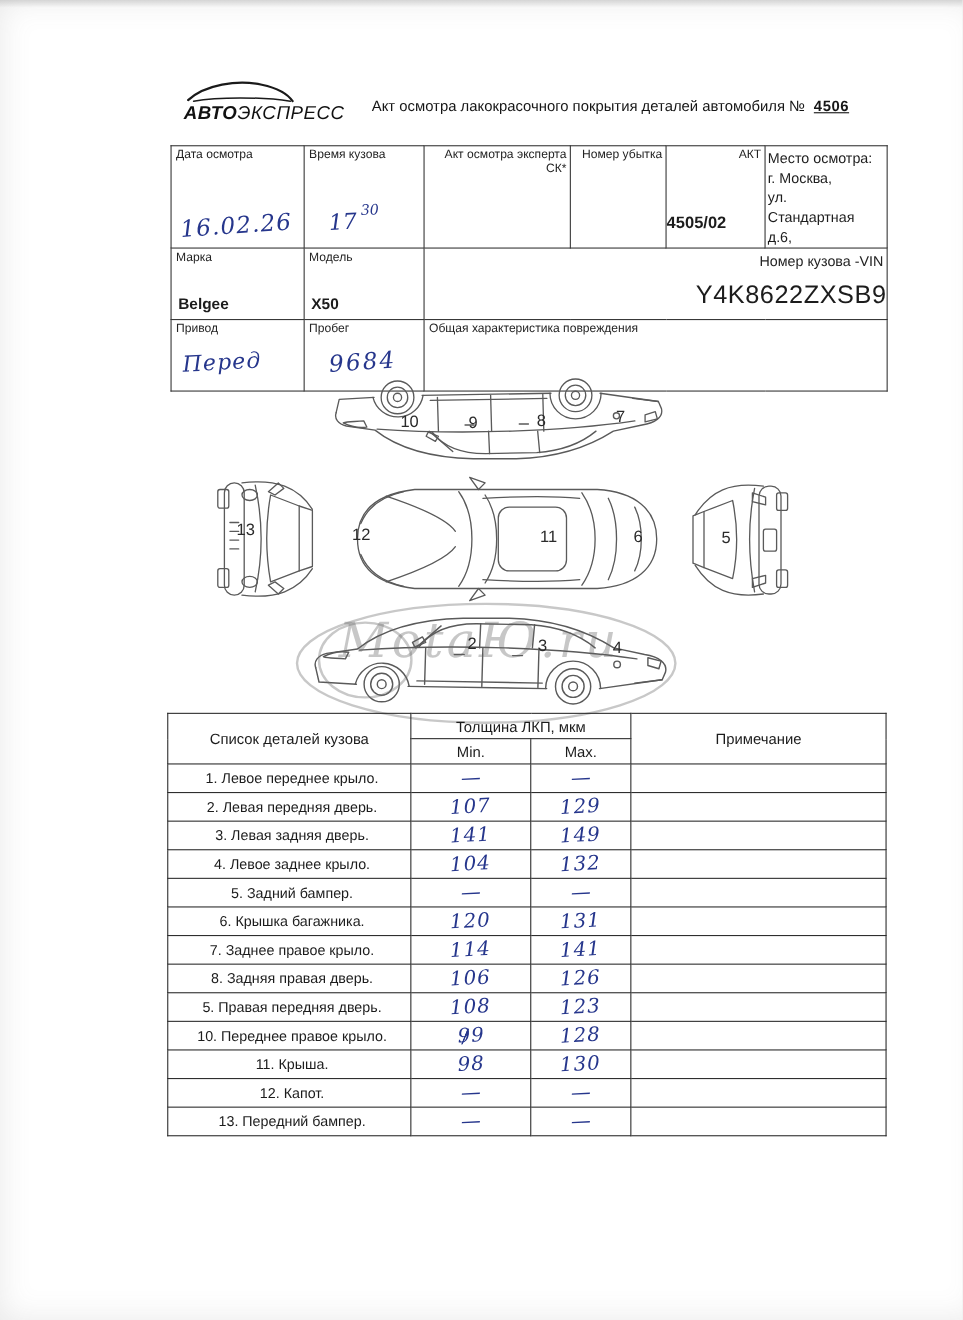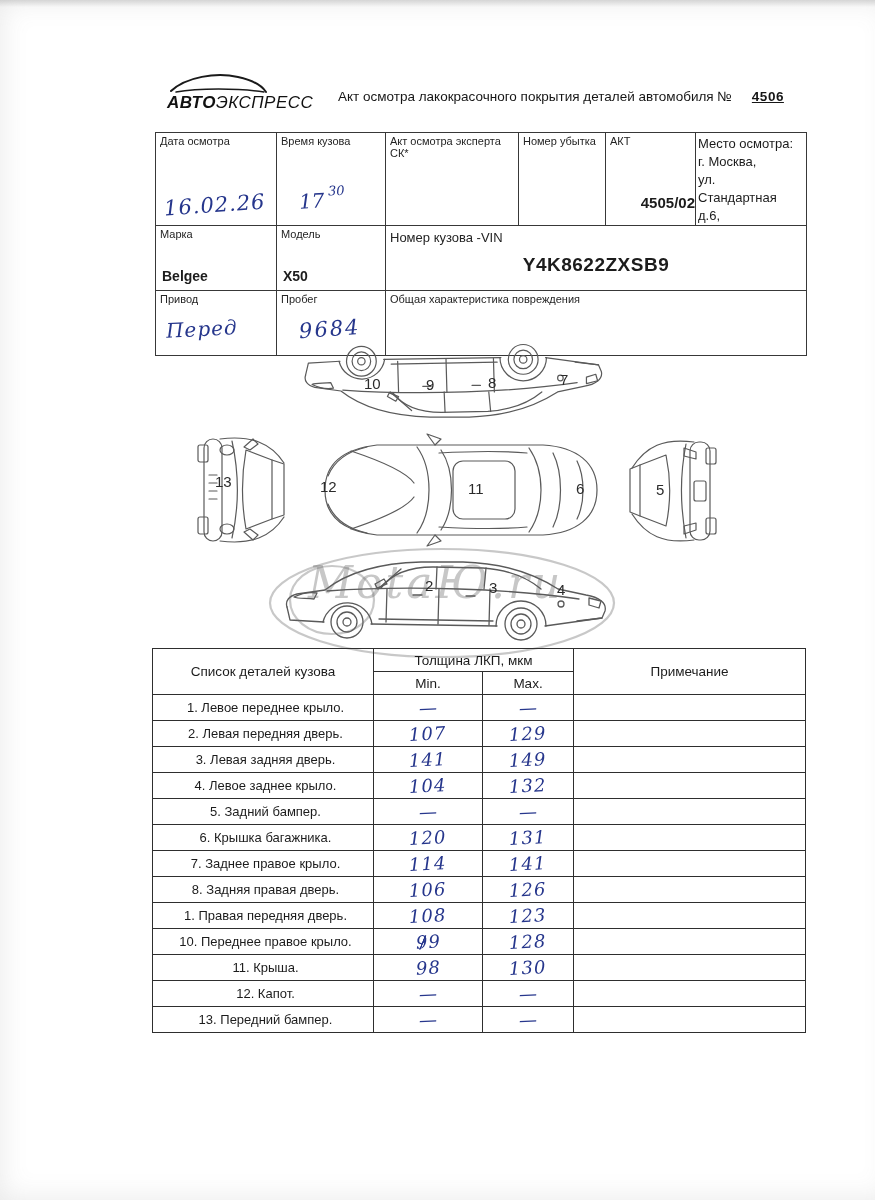--- a/index.html
+++ b/index.html
@@ -11,31 +11,31 @@
   }
   .page::before{content:"";position:absolute;left:0;top:0;right:0;height:7px;
     background:linear-gradient(to bottom,rgba(120,120,120,.25),rgba(120,120,120,0));}
 
   
   .logo-swoosh{position:absolute;left:168px;top:70px;}
   .logo-text{position:absolute;left:167px;top:93px;font-size:17px;font-style:italic;letter-spacing:.5px;white-space:nowrap;color:#111;}
   .logo-text .p1{font-weight:700;}
   .logo-text .p2{font-weight:400;}
   .title{position:absolute;left:338px;top:89px;font-size:13.5px;white-space:nowrap;color:#161616;}
-  .docnum{font-weight:700;text-decoration:underline;margin-left:20px;letter-spacing:.5px;text-align:center;}
+  .docnum{font-weight:700;text-decoration:underline;margin-left:8px;letter-spacing:.5px;text-align:center;}
 
   
   table{border-collapse:collapse;table-layout:fixed;}
   td{border:1.5px solid #383838;vertical-align:top;padding:0;position:relative;overflow:hidden;}
   .info{position:absolute;left:155px;top:132px;width:651px;}
   .lbl{font-size:11px;color:#242424;padding:2px 3px 0 4px;}
-  .lbl.ctr{text-align:left;}
+  .lbl.ctr{text-align:right;}
   .bval{font-weight:700;font-size:14px;padding:0 0 6px 6px;position:absolute;bottom:0;left:0;}
-  .vin-val{font-weight:700;font-size:19px;letter-spacing:.5px;text-align:center;margin-top:9px;}
-  .act-val{font-weight:700;font-size:15px;text-align:right;position:absolute;bottom:14px;width:100%;}
+  .vin-val{font-weight:400;font-size:23px;letter-spacing:.5px;text-align:right;margin-top:9px;}
+  .act-val{font-weight:700;font-size:15px;text-align:left;position:absolute;bottom:14px;width:100%;}
   .place{font-size:13px;padding:2px 5px 0 2px;line-height:1.38;}
 
   
   .hw{font-family:"DejaVu Serif",serif;font-style:italic;color:#26368c;}
   .hw-date{position:absolute;bottom:8px;left:8px;font-size:21px;letter-spacing:1px;transform:rotate(-4deg);}
   .hw-time{position:absolute;bottom:12px;left:22px;font-size:20px;transform:rotate(-3deg);}
   .hw-time sup{font-size:13px;position:relative;top:-4px;left:4px;}
   .hw-drive{position:absolute;bottom:14px;left:10px;font-size:20px;transform:rotate(-3deg);letter-spacing:1px;}
   .hw-mile{position:absolute;bottom:14px;left:22px;font-size:21px;transform:rotate(-4deg);letter-spacing:2px;}
 
@@ -219,21 +219,21 @@
     </svg>
     <div class="wm-text">MotaЮ.ru</div>
   </div>
 
   <span class="num" style="left:364px;top:375px">10</span>
   <span class="num" style="left:426px;top:376px">9</span>
   <span class="num" style="left:488px;top:374px">8</span>
   <span class="num" style="left:560px;top:371px">7</span>
   <span class="num" style="left:215px;top:473px">13</span>
   <span class="num" style="left:320px;top:478px">12</span>
-  <span class="num" style="left:468px;top:480px">11</span>
+  <span class="num" style="left:491px;top:480px">11</span>
   <span class="num" style="left:576px;top:480px">6</span>
   <span class="num" style="left:656px;top:481px">5</span>
   <span class="num" style="left:425px;top:577px">2</span>
   <span class="num" style="left:489px;top:579px">3</span>
   <span class="num" style="left:557px;top:581px">4</span>
 
   <table class="meas">
     <colgroup>
         <col style="width:221px">
         <col style="width:109px">
@@ -292,21 +292,21 @@
       <td class="mval"><span class="hwv">141</span></td>
       <td></td>
     </tr>
     <tr>
       <td class="part">8. Задняя правая дверь.</td>
       <td class="mval"><span class="hwv">106</span></td>
       <td class="mval"><span class="hwv">126</span></td>
       <td></td>
     </tr>
     <tr>
-      <td class="part">1. Правая передняя дверь.</td>
+      <td class="part">5. Правая передняя дверь.</td>
       <td class="mval"><span class="hwv">108</span></td>
       <td class="mval"><span class="hwv">123</span></td>
       <td></td>
     </tr>
     <tr>
       <td class="part">10. Переднее правое крыло.</td>
       <td class="mval corrected"><span class="hwv">99</span></td>
       <td class="mval"><span class="hwv">128</span></td>
       <td></td>
     </tr>

